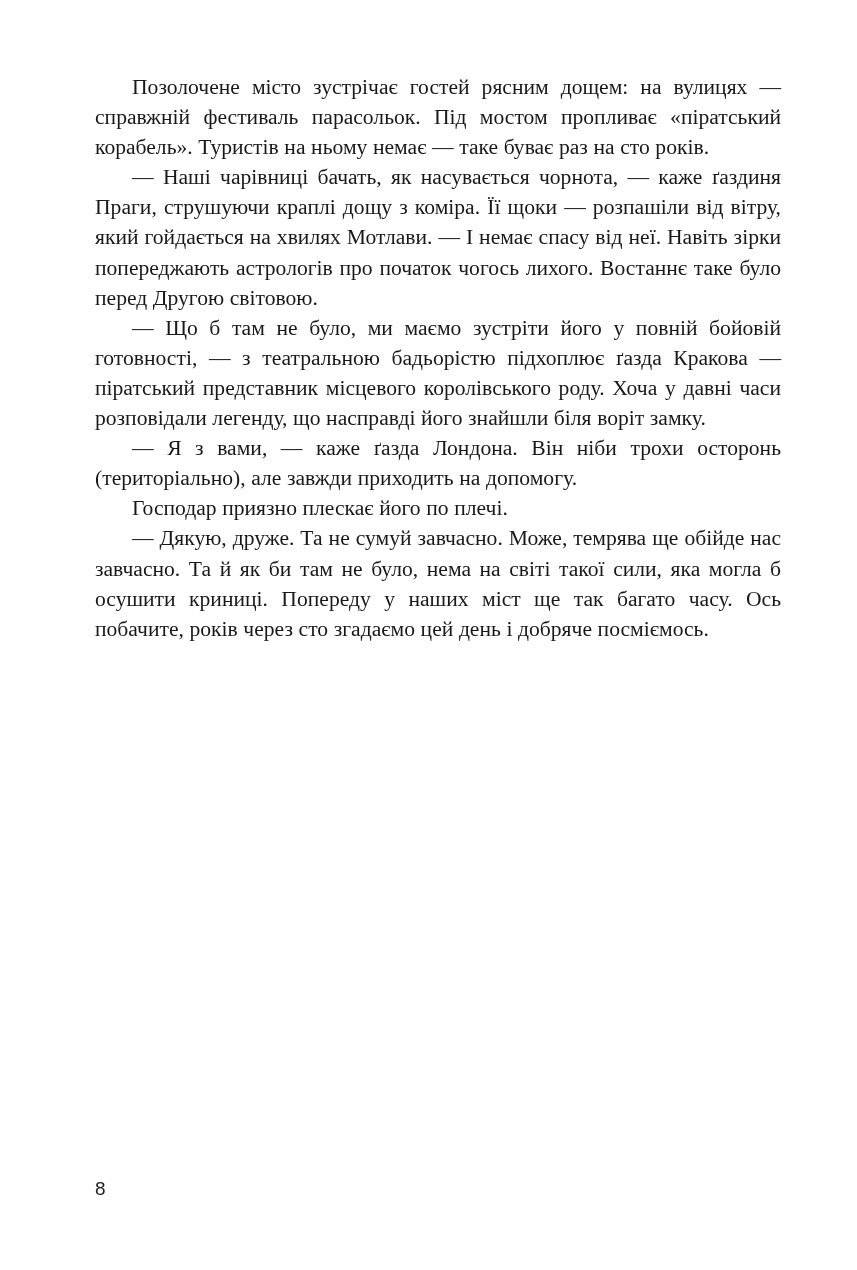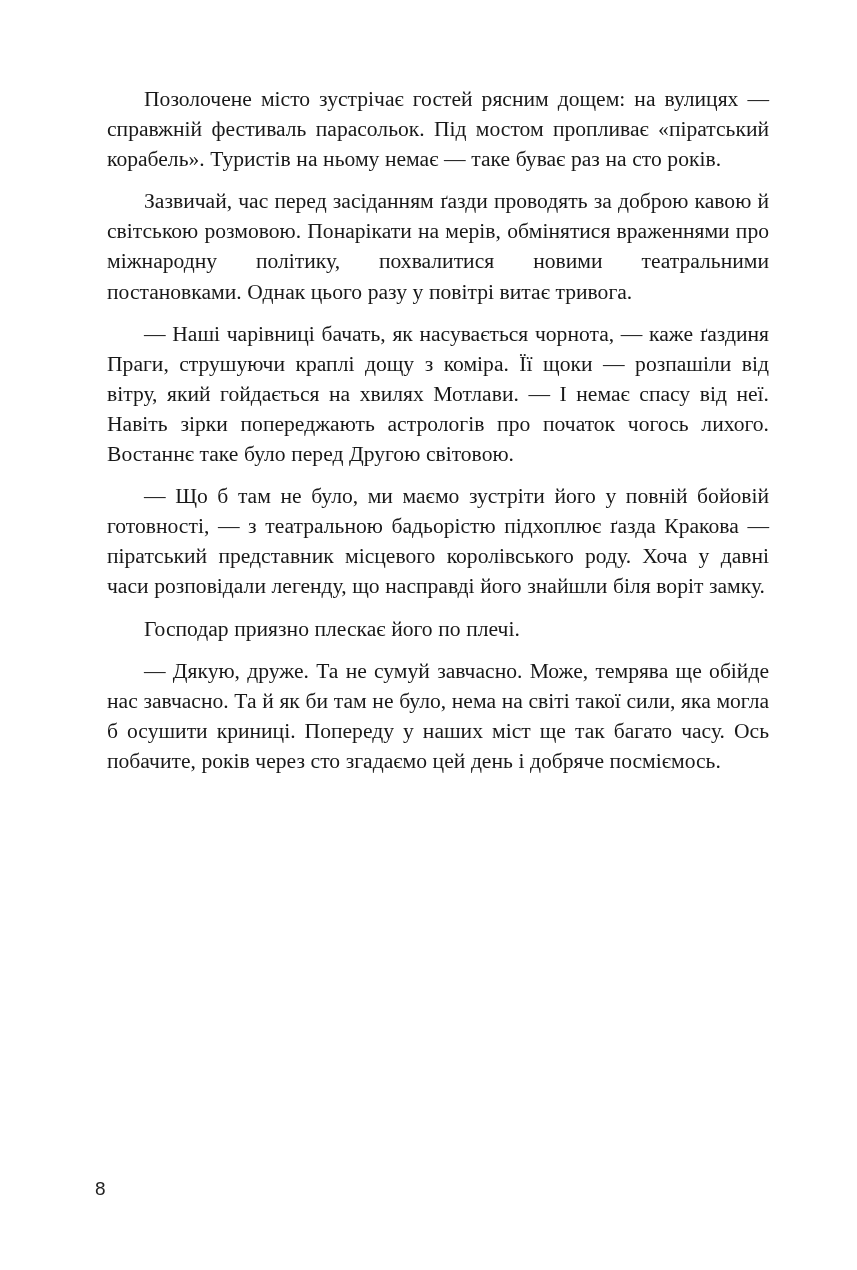--- a/index.html
+++ b/index.html
@@ -21,21 +21,21 @@
     top: 72px;
     width: 686px;
   }
   .para {
     font-family: "Liberation Serif", "DejaVu Serif", serif;
     font-size: 21.6px;
     line-height: 30.1px;
     color: #181818;
     text-align: justify;
     text-justify: inter-word;
-    margin: 12px;
+    margin: 0;
     text-indent: 37px;
     hyphens: manual;
     -webkit-hyphens: manual;
     word-spacing: 0.2px;
   }
   .para:last-child {
     text-align: justify;
   }
   .folio {
     position: absolute;
@@ -48,22 +48,22 @@
     letter-spacing: 0.2px;
   }
 </style>
 </head>
 <body>
 
 <div class="page">
 
   <div class="text-block">
     <p class="para">Позолочене місто зустрічає гостей рясним дощем: на вулицях — справжній фестиваль парасольок. Під мостом пропливає «піратський корабель». Туристів на ньому немає — таке буває раз на сто років.</p>
-    <p class="para">Зазвичай, час перед засіданням ґазди проводять за доброю кавою й світською розмовою. Понарікати на мерів, обмінятися враженнями про міжнародну політику, похвалитися новими театральними постановками. Однак цього разу у повітрі витає тривога.</p>
     <p class="para">— Наші чарівниці бачать, як насувається чорнота, — каже ґаздиня Праги, струшуючи краплі дощу з коміра. Її щоки — розпашіли від вітру, який гойдається на хвилях Мотлави. — І немає спасу від неї. Навіть зірки попереджають астрологів про початок чогось лихого. Востаннє таке було перед Другою світовою.</p>
     <p class="para">— Що б там не було, ми маємо зустріти його у повній бойовій готовності, — з театральною бадьорістю підхоплює ґазда Кракова — піратський представник місцевого королівського роду. Хоча у давні часи розповідали легенду, що насправді його знайшли біля воріт замку.</p>
+    <p class="para">— Я з вами, — каже ґазда Лондона. Він ніби трохи осторонь (територіально), але завжди приходить на допомогу.</p>
     <p class="para">Господар приязно плескає його по плечі.</p>
     <p class="para">— Дякую, друже. Та не сумуй завчасно. Може, темрява ще обійде нас завчасно. Та й як би там не було, нема на світі такої сили, яка могла б осушити криниці. Попереду у наших міст ще так багато часу. Ось побачите, років через сто згадаємо цей день і добряче посміємось.</p>
   </div>
 
   <div class="folio">8</div>
 
 </div>
 
 </body></html>

